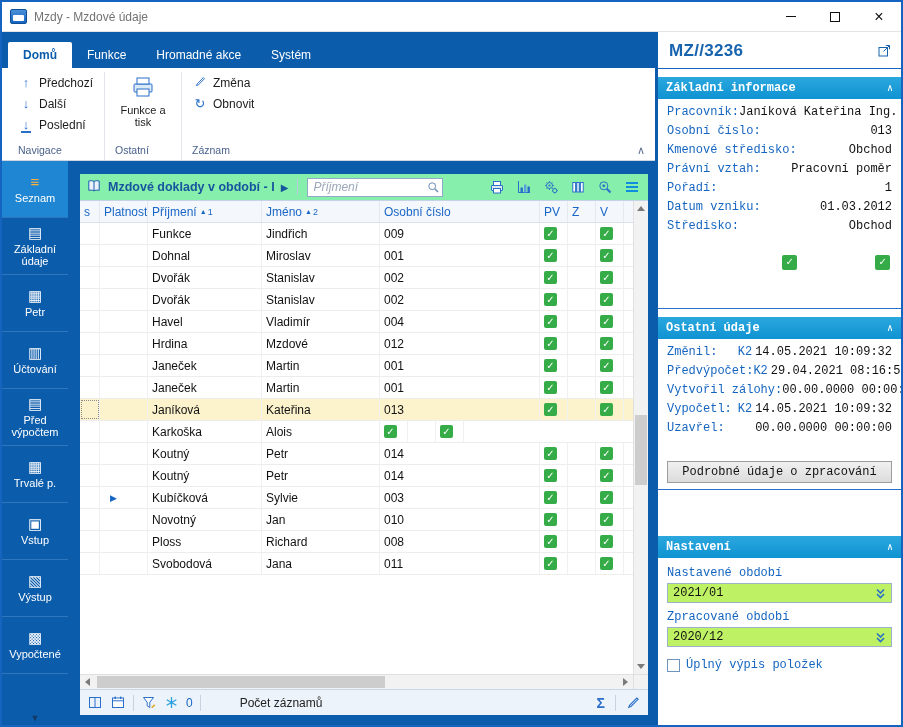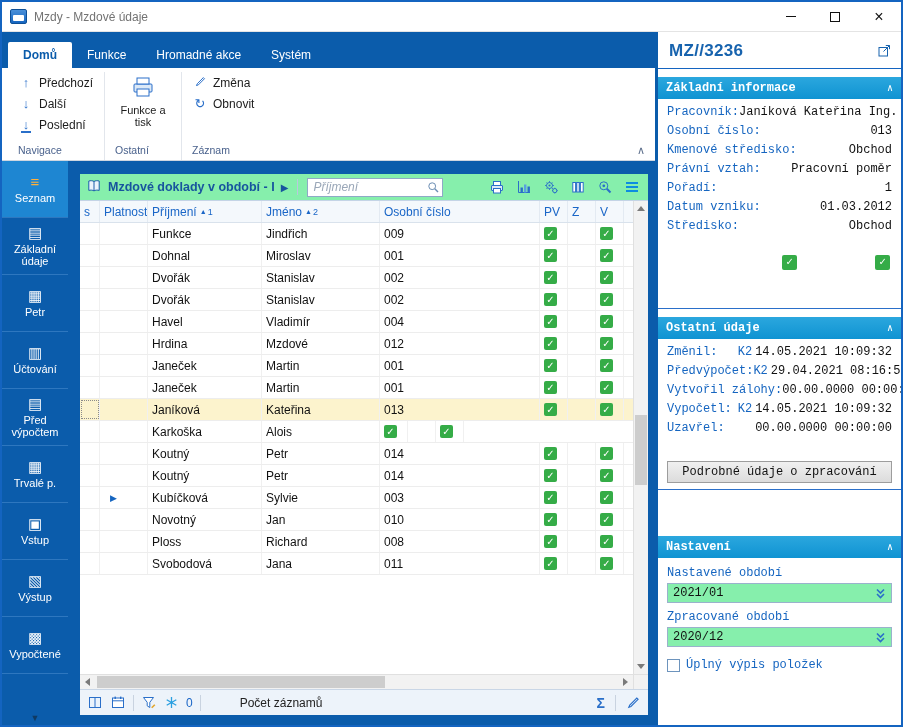--- a/index.html
+++ b/index.html
@@ -131,21 +131,21 @@
 
   .check-row { display:flex; justify-content:flex-end; align-items:center; margin-top:20px; padding:0 11px 38px 0; }
   .gcheck2 { width:15px; height:15px; background:#35ac47; border-radius:2px; color:#fff; font-size:11px; line-height:15px; text-align:center; flex:none; }
   .chk-a { margin-right:78px; }
 
   .details-btn { display:block; width:calc(100% - 18px); margin:24px 9px 6px; height:22px; background:linear-gradient(#f0f0f0,#dcdcdc); border:1px solid #9d9d9d; font-size:12px; font-family:inherit; color:#111; }
 
   .settings-body { padding:3px 0 8px; }
   .sfield { padding:5px 9px 2px; }
   .sfield-label { color:#1565c0; font-size:12px; margin-bottom:3px; }
-  .sfield-box { height:20px; border:1px solid #9ab2cc; background:#86efac; display:flex; align-items:center; padding:0 5px; }
+  .sfield-box { height:20px; border:1px solid #9ab2cc; background:#bef264; display:flex; align-items:center; padding:0 5px; }
   .sfield-val { font-size:12px; color:#111; }
   .dd-icon { margin-left:auto; display:flex; align-items:center; }
   .cbx-row { display:flex; align-items:center; gap:6px; padding:9px 9px 0; }
   .cbx { width:13px; height:13px; border:1px solid #6d94bd; background:#fff; flex:none; }
   .cbx-label { color:#1565c0; font-size:12px; }
 </style>
 </head>
 <body>
 
 <div class="window">

